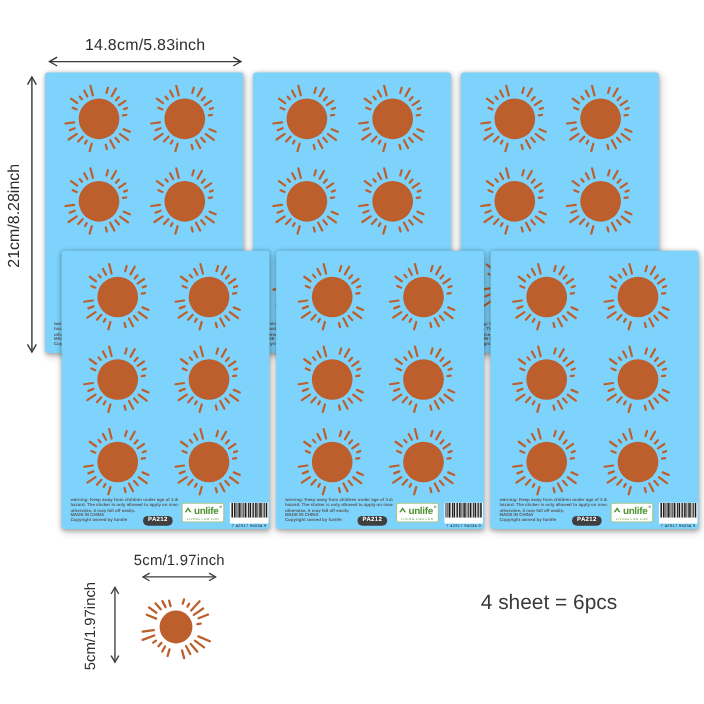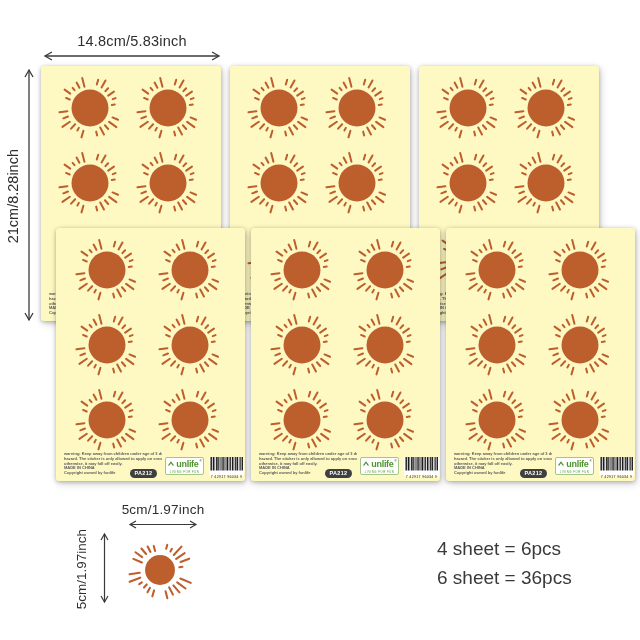--- a/index.html
+++ b/index.html
@@ -2,21 +2,21 @@
 <html><head>
 <meta charset="utf-8">
 <style>
   html,body{margin:0;padding:0;background:#fff;}
   #canvas{position:relative;width:640px;height:640px;background:#fff;overflow:hidden;
           font-family:"Liberation Sans",sans-serif;}
   .dim-label{position:absolute;font-size:14.5px;color:#2e2e2e;text-align:center;letter-spacing:.2px;}
   .vwrap{position:absolute;display:flex;align-items:center;justify-content:center;}
   .vtext{writing-mode:vertical-rl;transform:rotate(180deg);font-size:14.5px;color:#2e2e2e;white-space:nowrap;}
   .arrow-svg{position:absolute;overflow:visible;}
-  .sheet{position:absolute;background:#fef9c3;border-radius:3px;overflow:hidden;
+  .sheet{position:absolute;background:#7dd3fc;border-radius:3px;overflow:hidden;
          box-shadow:0 1px 4px rgba(0,0,0,.28),2px 3px 8px rgba(0,0,0,.14);}
   .sheet.back{width:180px;height:255px;top:66px;}
   .sheet.front{width:189px;height:253px;top:228px;}
   #b1{left:41px}#b2{left:230px}#b3{left:419px}
   #f1{left:56px}#f2{left:251px}#f3{left:446px}
   .sun-grid{position:absolute;left:10px;right:14px;top:4px;bottom:24px;
             display:grid;grid-template-columns:1fr 1fr;grid-auto-rows:1fr;
             justify-items:center;align-items:center;}
   .sheet-footer{position:absolute;left:8px;right:4px;bottom:0;height:30px;}
   .warning{position:absolute;left:0;bottom:5px;width:98px;font-size:4px;line-height:1.2;
@@ -1292,15 +1292,14 @@
         <line x1="-4.78" y1="-18.39" x2="-6.04" y2="-23.23" stroke="#BD5E2D" stroke-width="2" stroke-linecap="round"></line>
         <line x1="5.96" y1="-20.55" x2="7.08" y2="-24.39" stroke="#BD5E2D" stroke-width="2" stroke-linecap="round"></line>
         <line x1="10.10" y1="-17.96" x2="11.57" y2="-20.57" stroke="#BD5E2D" stroke-width="2" stroke-linecap="round"></line>
         <line x1="13.38" y1="-14.60" x2="20.81" y2="-22.70" stroke="#BD5E2D" stroke-width="2" stroke-linecap="round"></line>
         <line x1="15.69" y1="-10.71" x2="23.95" y2="-16.35" stroke="#BD5E2D" stroke-width="2" stroke-linecap="round"></line>
         <line x1="19.96" y1="-7.73" x2="28.35" y2="-10.98" stroke="#BD5E2D" stroke-width="2" stroke-linecap="round"></line>
       </svg></div>
 
   <div class="info-text">
     <div>4 sheet = 6pcs</div>
-    <div>6 sheet = 36pcs</div>
   </div>
 </div>
 
 </body></html>

